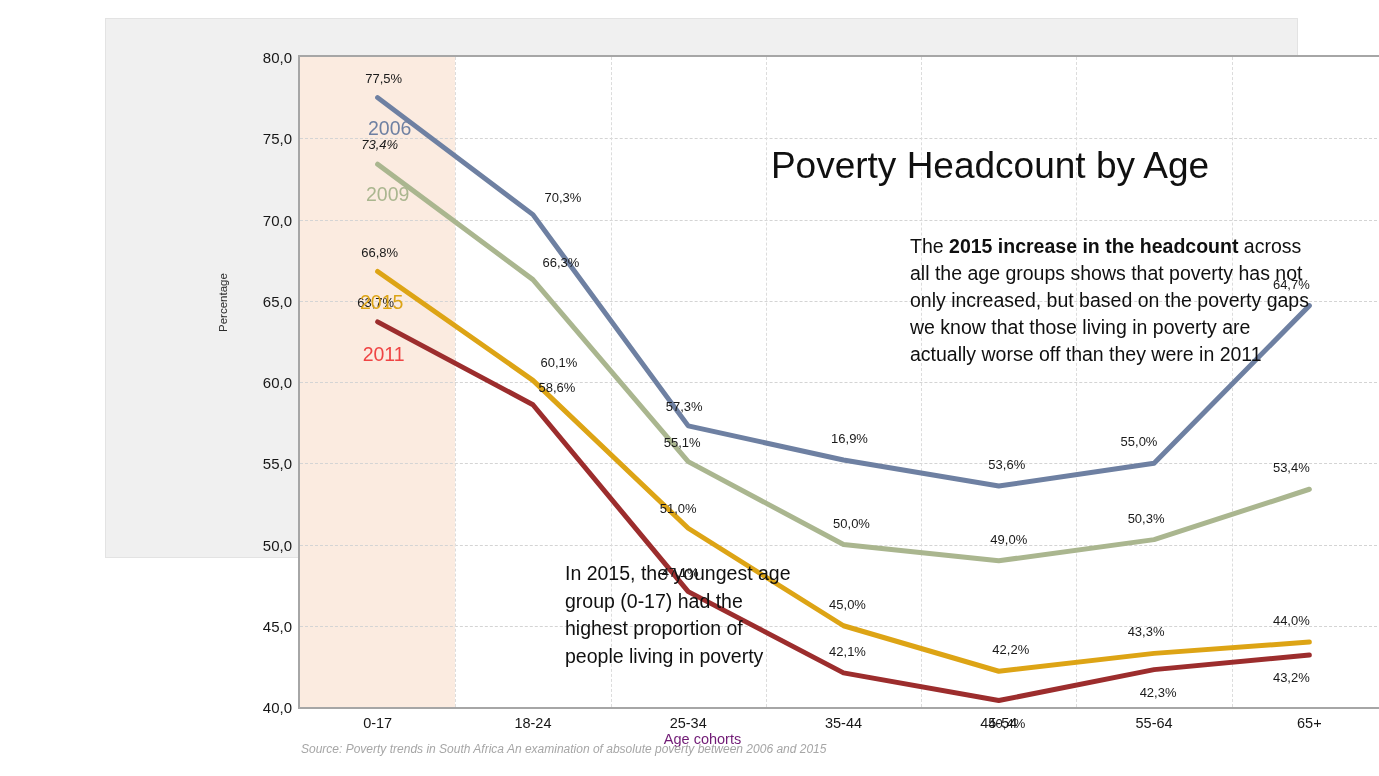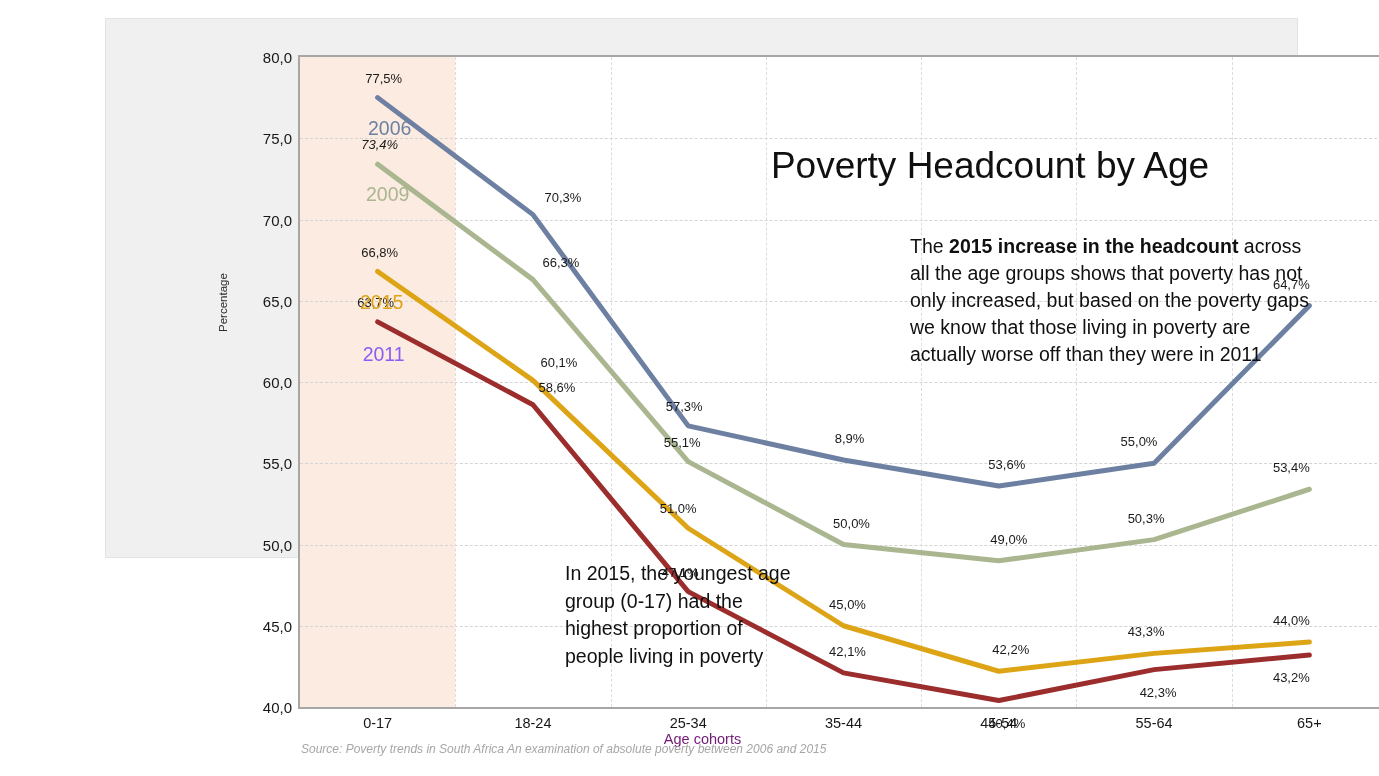--- a/index.html
+++ b/index.html
@@ -156,21 +156,21 @@
       <div id="anno-top">
         <span>The </span><b>2015 increase in the headcount</b><span> across all the age groups shows that poverty has not only increased, but based on the poverty gaps we know that those living in poverty are actually worse off than they were in 2011</span>
       </div>
 
       <div id="anno-left">In 2015, the youngest age group (0-17) had the highest proportion of people living in poverty</div>
 
       <div id="overlay" style="position:absolute;inset:0;">
           <div class="dlabel" style="left: 83.6429px; top: 20.625px;">77,5%</div>
           <div class="dlabel" style="left: 262.929px; top: 139.625px;">70,3%</div>
           <div class="dlabel" style="left: 384.214px; top: 348.875px;">57,3%</div>
-          <div class="dlabel" style="left: 549.5px; top: 381px;">8,9%</div>
+          <div class="dlabel" style="left: 549.5px; top: 381px;">16,9%</div>
           <div class="dlabel" style="left: 706.786px; top: 407px;">53,6%</div>
           <div class="dlabel" style="left: 839px; top: 384.25px;">55,0%</div>
           <div class="dlabel" style="left: 991.357px; top: 226.625px;">64,7%</div>
           <div class="dlabel" style="left: 79.6429px; top: 87.25px; font-style: italic;">73,4%</div>
           <div class="dlabel" style="left: 260.929px; top: 204.625px;">66,3%</div>
           <div class="dlabel" style="left: 382.214px; top: 384.625px;">55,1%</div>
           <div class="dlabel" style="left: 551.5px; top: 465.5px;">50,0%</div>
           <div class="dlabel" style="left: 708.786px; top: 481.75px;">49,0%</div>
           <div class="dlabel" style="left: 846.071px; top: 460.625px;">50,3%</div>
           <div class="dlabel" style="left: 991.357px; top: 410.25px;">53,4%</div>
@@ -184,21 +184,21 @@
           <div class="dlabel" style="left: 75.6429px; top: 244.875px;">63,7%</div>
           <div class="dlabel" style="left: 256.929px; top: 329.75px;">58,6%</div>
           <div class="dlabel" style="left: 380.214px; top: 514.625px;">47,1%</div>
           <div class="dlabel" style="left: 547.5px; top: 593.875px;">42,1%</div>
           <div class="dlabel" style="left: 706.786px; top: 665.5px;">40,4%</div>
           <div class="dlabel" style="left: 858.071px; top: 634.625px;">42,3%</div>
           <div class="dlabel" style="left: 991.357px; top: 620px;">43,2%</div>
           <div class="slabel" style="left: 89.6429px; top: 70.625px; color: rgb(110, 128, 162);">2006</div>
           <div class="slabel" style="left: 87.6429px; top: 137.25px; color: rgb(170, 182, 143);">2009</div>
           <div class="slabel" style="left: 81.6429px; top: 244.5px; color: rgb(221, 164, 21);">2015</div>
-          <div class="slabel" style="left: 83.6429px; top: 296.875px; color: #8b5cf6;">2011</div>
+          <div class="slabel" style="left: 83.6429px; top: 296.875px; color: #ef4444;">2011</div>
         </div>
     </div>
 
     <div id="xticks">
         <div class="xtick" style="left: 79.6429px;">0-17</div>
         <div class="xtick" style="left: 234.929px;">18-24</div>
         <div class="xtick" style="left: 390.214px;">25-34</div>
         <div class="xtick" style="left: 545.5px;">35-44</div>
         <div class="xtick" style="left: 700.786px;">45-54</div>
         <div class="xtick" style="left: 856.071px;">55-64</div>

